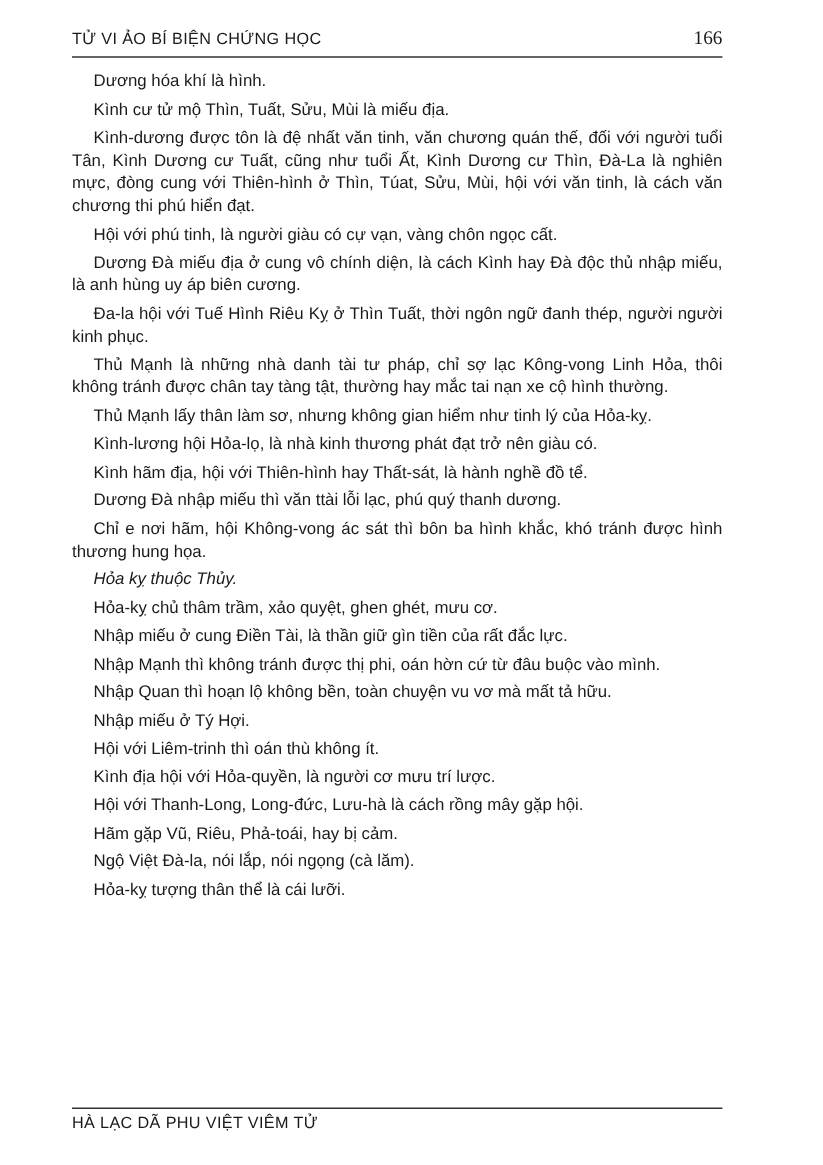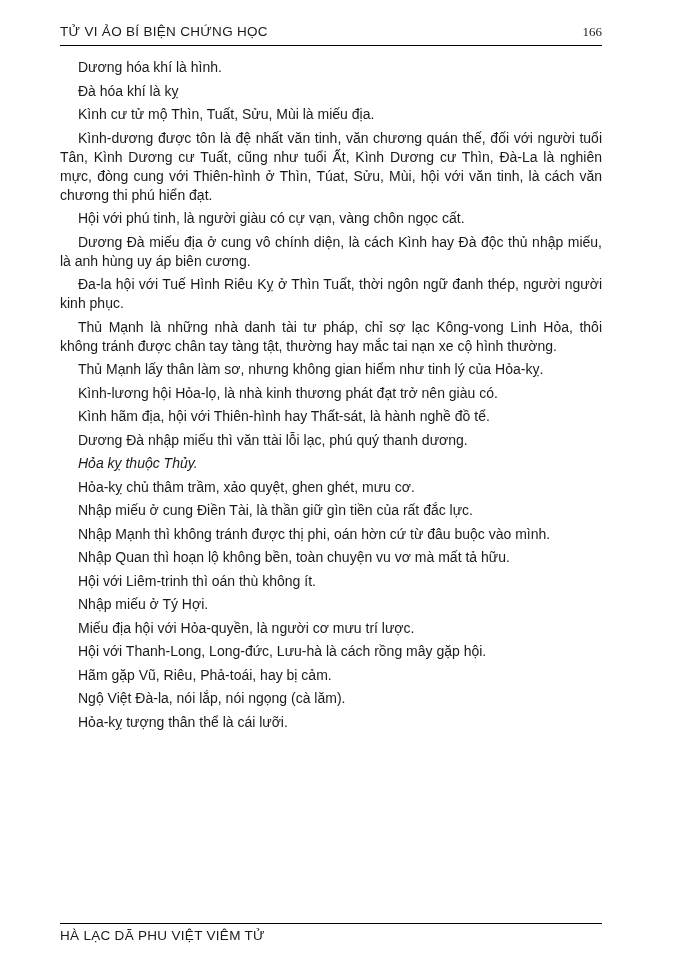--- a/index.html
+++ b/index.html
@@ -30,21 +30,21 @@
     border-bottom: 1.5px solid #000000;
     padding-bottom: 5px;
   }
   .header-title {
     font-size: 13.5px;
     letter-spacing: 0.3px;
     white-space: nowrap;
   }
   .page-number {
     font-family: "Liberation Serif", serif;
-    font-size: 13px;
+    font-size: 16px;
   }
   .body-text {
     position: absolute;
     top: 58px;
     left: 60px;
     right: 60px;
     font-size: 14px;
   }
   .para {
     margin: 0 0 4.5px 0;
@@ -82,43 +82,43 @@
     <div class="header-row">
       <span class="header-title">TỬ VI ẢO BÍ BIỆN CHỨNG HỌC</span>
       <span class="page-number">166</span>
     </div>
   </div>
 
   <div class="body-text">
 
     <div>
         <p class="para">Dương hóa khí là hình.</p>
-        <p class="para">Đà hóa khí là kỵ</p>
         <p class="para">Kình cư tử mộ Thìn, Tuất, Sửu, Mùi là miếu địa.</p>
         <p class="para">Kình-dương được tôn là đệ nhất văn tinh, văn chương quán thế, đối với người tuổi Tân, Kình Dương cư Tuất, cũng như tuổi Ất, Kình Dương cư Thìn, Đà-La là nghiên mực, đòng cung với Thiên-hình ở Thìn, Túat, Sửu, Mùi, hội với văn tinh, là cách văn chương thi phú hiển đạt.</p>
         <p class="para">Hội với phú tinh, là người giàu có cự vạn, vàng chôn ngọc cất.</p>
         <p class="para">Dương Đà miếu địa ở cung vô chính diện, là cách Kình hay Đà độc thủ nhập miếu, là anh hùng uy áp biên cương.</p>
         <p class="para">Đa-la hội với Tuế Hình Riêu Kỵ ở Thìn Tuất, thời ngôn ngữ đanh thép, người người kinh phục.</p>
         <p class="para">Thủ Mạnh là những nhà danh tài tư pháp, chỉ sợ lạc Kông-vong Linh Hỏa, thôi không tránh được chân tay tàng tật, thường hay mắc tai nạn xe cộ hình thường.</p>
         <p class="para">Thủ Mạnh lấy thân làm sơ, nhưng không gian hiểm như tinh lý của Hỏa-kỵ.</p>
         <p class="para">Kình-lương hội Hỏa-lọ, là nhà kinh thương phát đạt trở nên giàu có.</p>
         <p class="para">Kình hãm địa, hội với Thiên-hình hay Thất-sát, là hành nghề đồ tể.</p>
         <p class="para">Dương Đà nhập miếu thì văn ttài lỗi lạc, phú quý thanh dương.</p>
+        <p class="para">Chỉ e nơi hãm, hội Không-vong ác sát thì bôn ba hình khắc, khó tránh được hình thương hung họa.</p>
       </div>
 
     <div>
       <p class="para lead-italic">Hỏa kỵ thuộc Thủy.</p>
       <div>
           <p class="para">Hỏa-kỵ chủ thâm trầm, xảo quyệt, ghen ghét, mưu cơ.</p>
           <p class="para">Nhập miếu ở cung Điền Tài, là thần giữ gìn tiền của rất đắc lực.</p>
           <p class="para">Nhập Mạnh thì không tránh được thị phi, oán hờn cứ từ đâu buộc vào mình.</p>
           <p class="para">Nhập Quan thì hoạn lộ không bền, toàn chuyện vu vơ mà mất tả hữu.</p>
+          <p class="para">Nhập miếu ở Tý Hợi.</p>
           <p class="para">Hội với Liêm-trinh thì oán thù không ít.</p>
-          <p class="para">Nhập miếu ở Tý Hợi.</p>
-          <p class="para">Miếu địa hội với Hỏa-quyền, là người cơ mưu trí lược.</p>
+          <p class="para">Kình địa hội với Hỏa-quyền, là người cơ mưu trí lược.</p>
           <p class="para">Hội với Thanh-Long, Long-đức, Lưu-hà là cách rồng mây gặp hội.</p>
           <p class="para">Hãm gặp Vũ, Riêu, Phả-toái, hay bị cảm.</p>
           <p class="para">Ngộ Việt Đà-la, nói lắp, nói ngọng (cà lăm).</p>
           <p class="para">Hỏa-kỵ tượng thân thể là cái lưỡi.</p>
         </div>
     </div>
 
   </div>
 
   <div class="footer">

